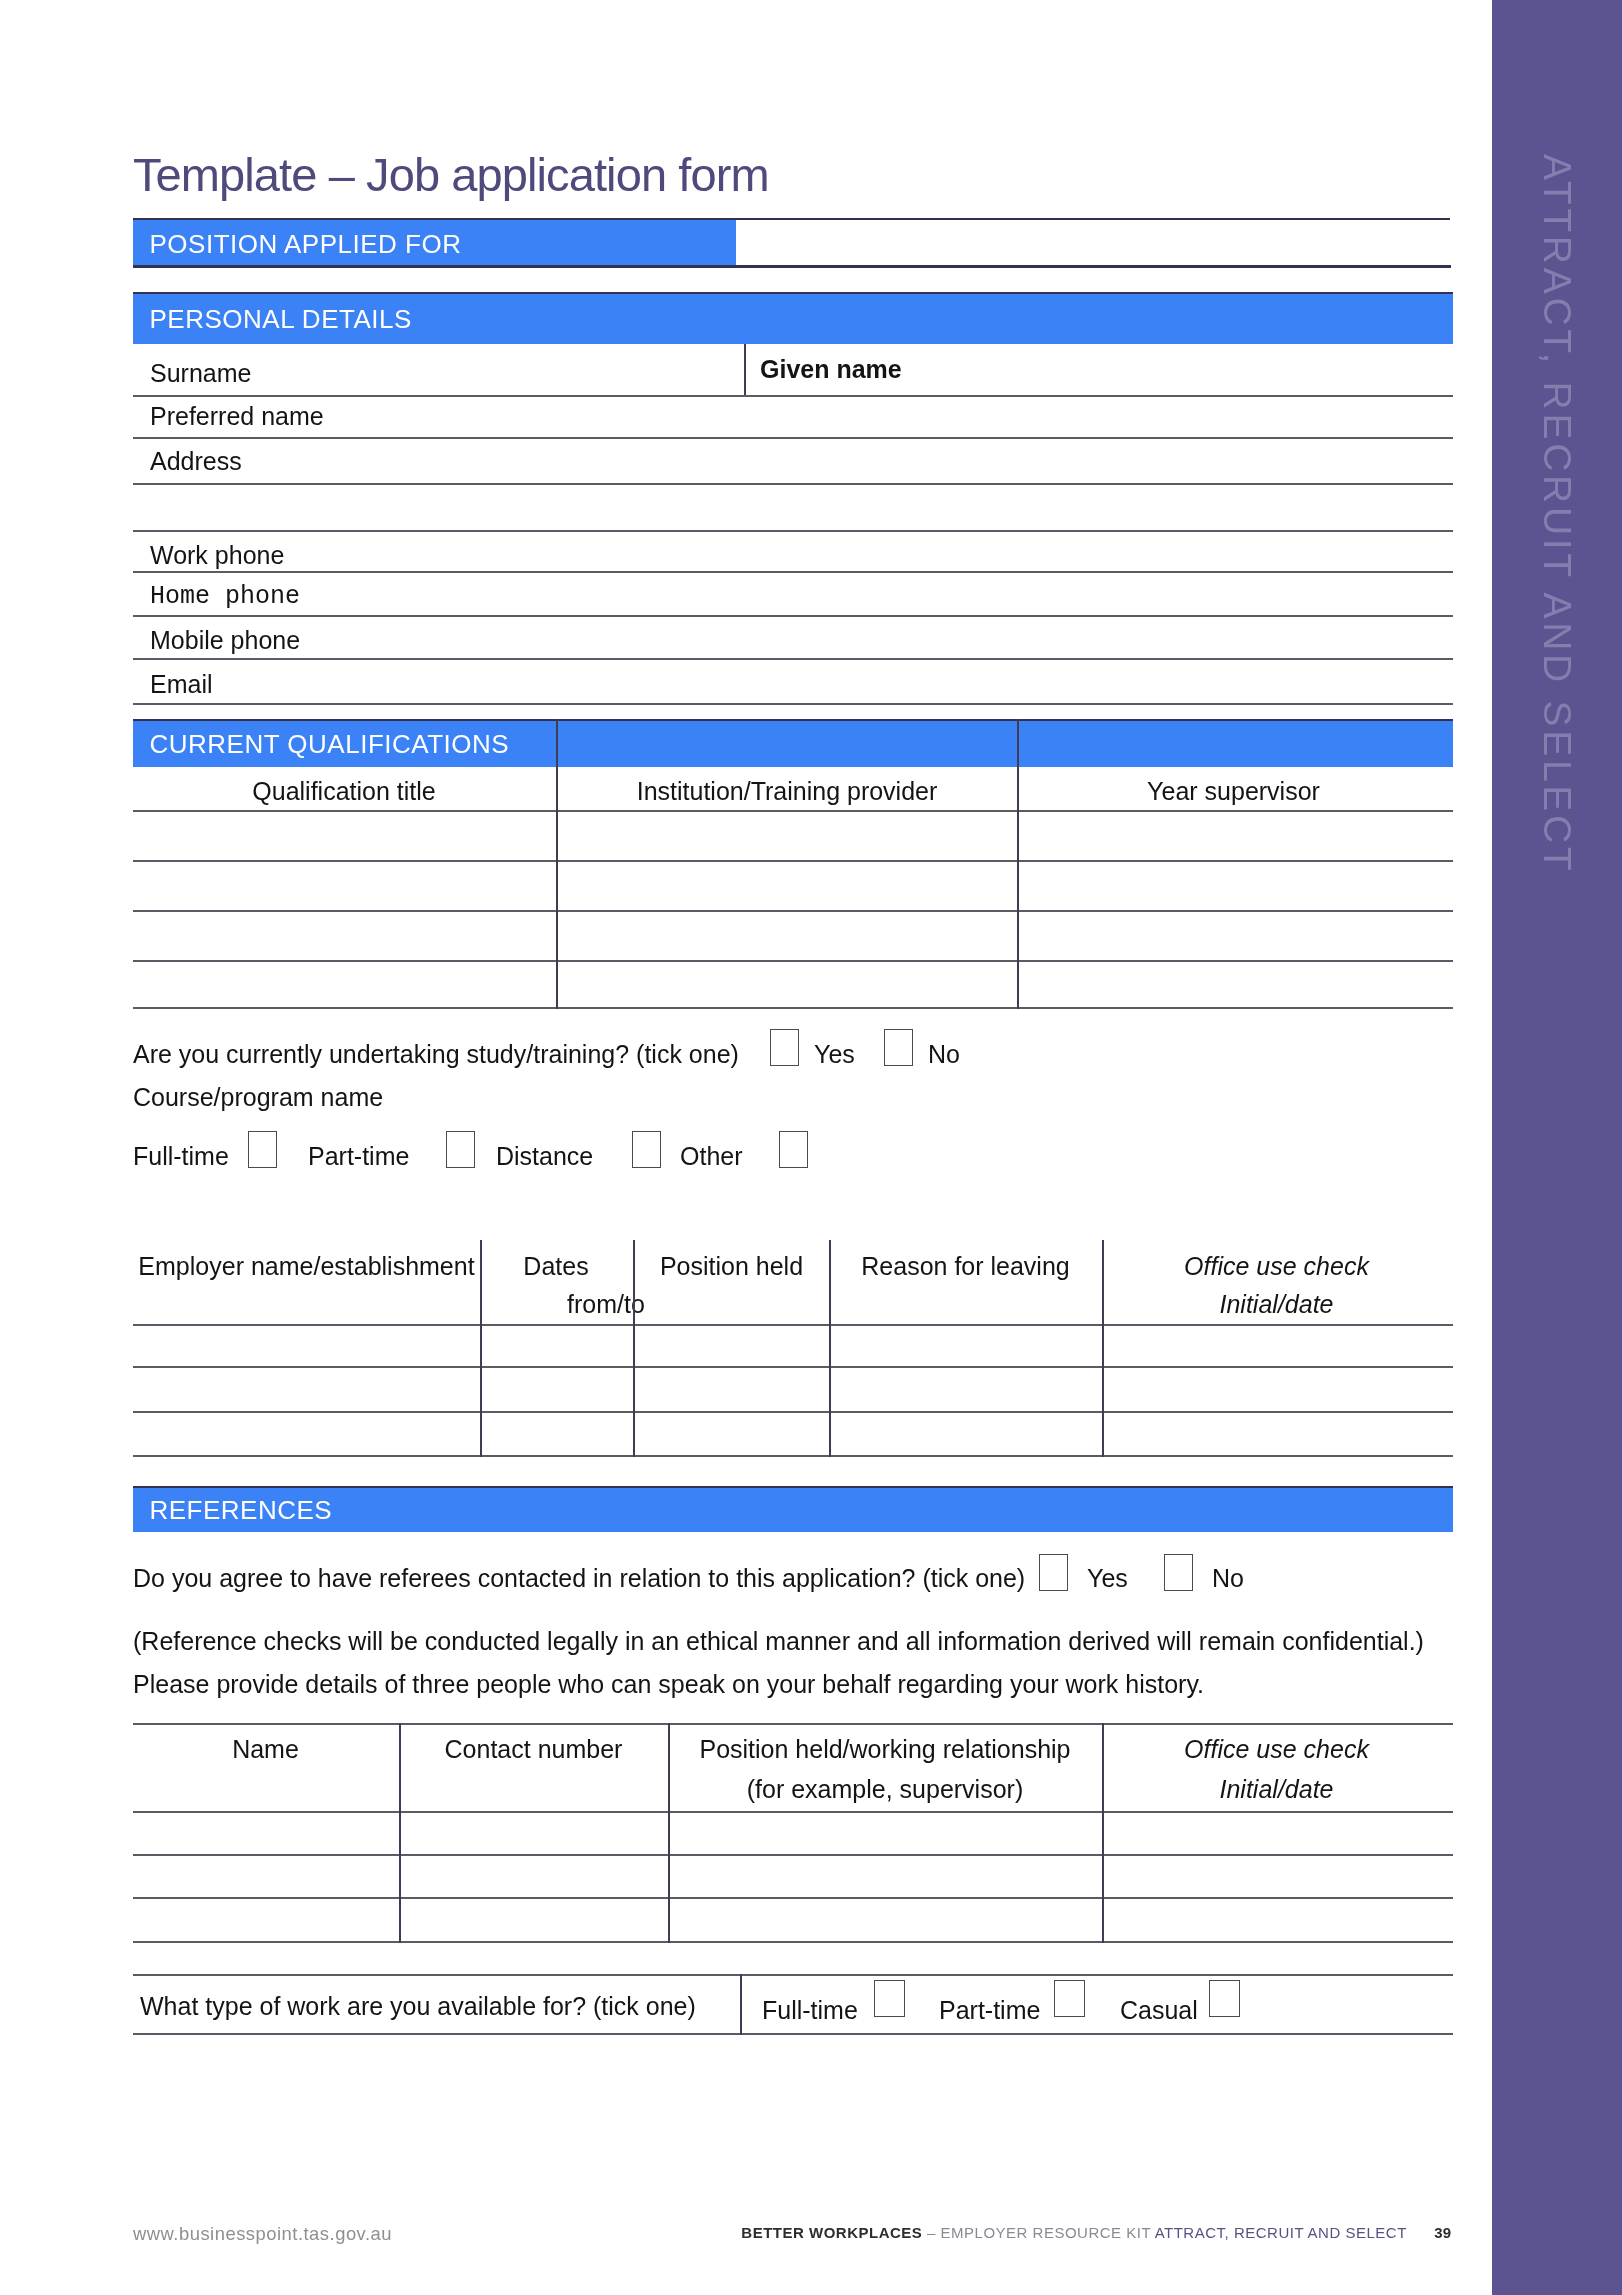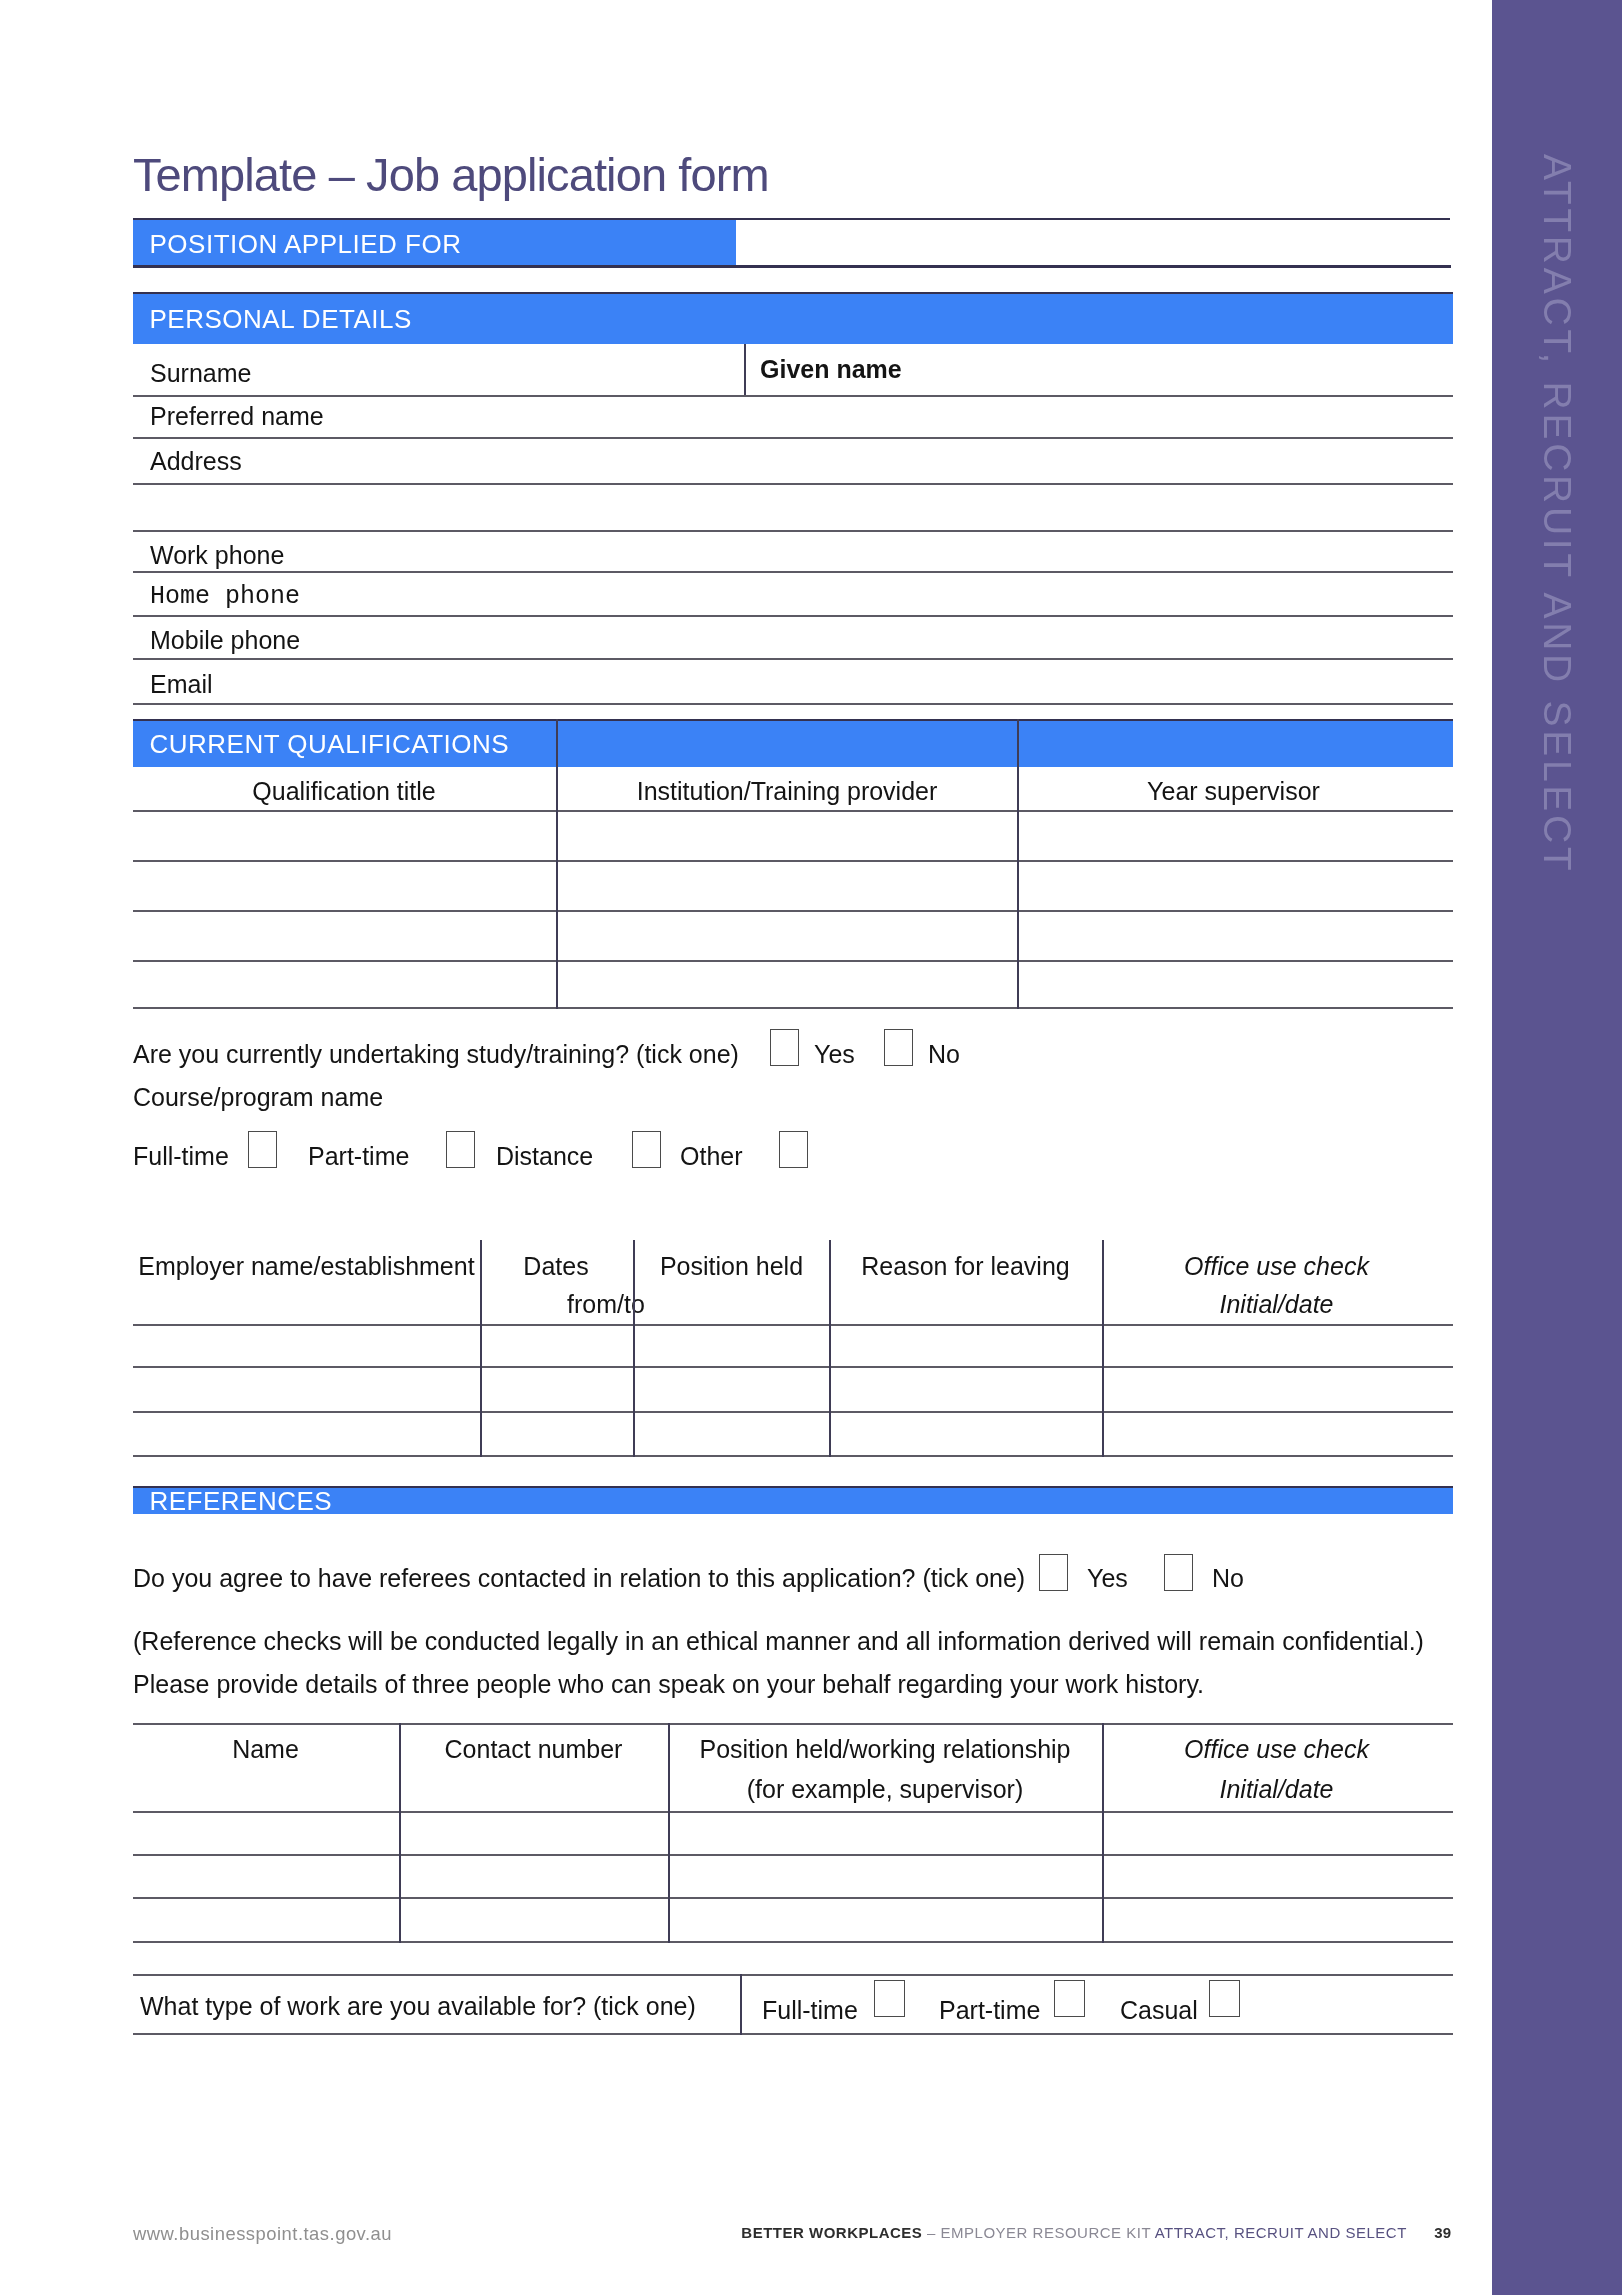--- a/index.html
+++ b/index.html
@@ -141,21 +141,21 @@
   <div class="hline" style="left:133px;top:1366px;width:1320px;"></div>
   <div class="field" style="left:133px;top:1368px;width:1318px;height:40px;"></div>
   <div class="hline" style="left:133px;top:1411px;width:1320px;"></div>
   <div class="field" style="left:133px;top:1412px;width:1318px;height:40px;"></div>
   <div class="hline" style="left:133px;top:1455px;width:1320px;"></div>
   <div class="vline" style="left:480px;top:1240px;height:217px;"></div>
   <div class="vline" style="left:633px;top:1240px;height:217px;"></div>
   <div class="vline" style="left:829px;top:1240px;height:217px;"></div>
   <div class="vline" style="left:1102px;top:1240px;height:217px;"></div>
 
-  <div class="bar" style="left:133px;top:1486px;width:1320px;height:28px;">REFERENCES</div>
+  <div class="bar" style="left:133px;top:1486px;width:1320px;height:46px;">REFERENCES</div>
 
   <div class="label" style="left:133px;top:1563px;">Do you agree to have referees contacted in relation to this application? (tick one)</div>
   <div class="cb" style="left:1039px;top:1554px;"></div>
   <div class="label" style="left:1087px;top:1563px;">Yes</div>
   <div class="cb" style="left:1164px;top:1554px;"></div>
   <div class="label" style="left:1212px;top:1563px;">No</div>
 
   <div class="label" style="left:133px;top:1669px;">Please provide details of three people who can speak on your behalf regarding your work history.</div>
   <div class="label" style="left:133px;top:1626px;">(Reference checks will be conducted legally in an ethical manner and all information derived will remain confidential.)</div>
 

